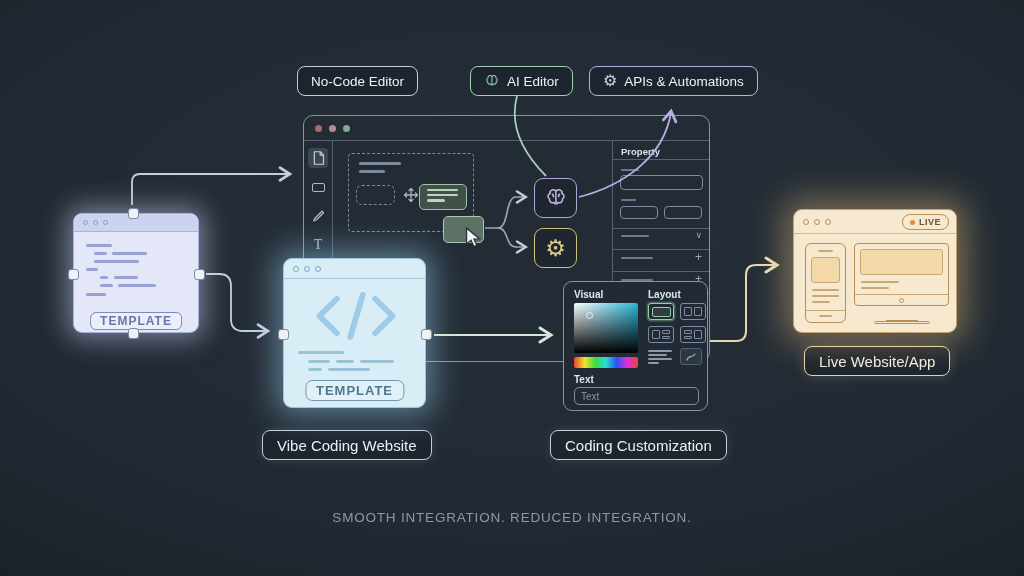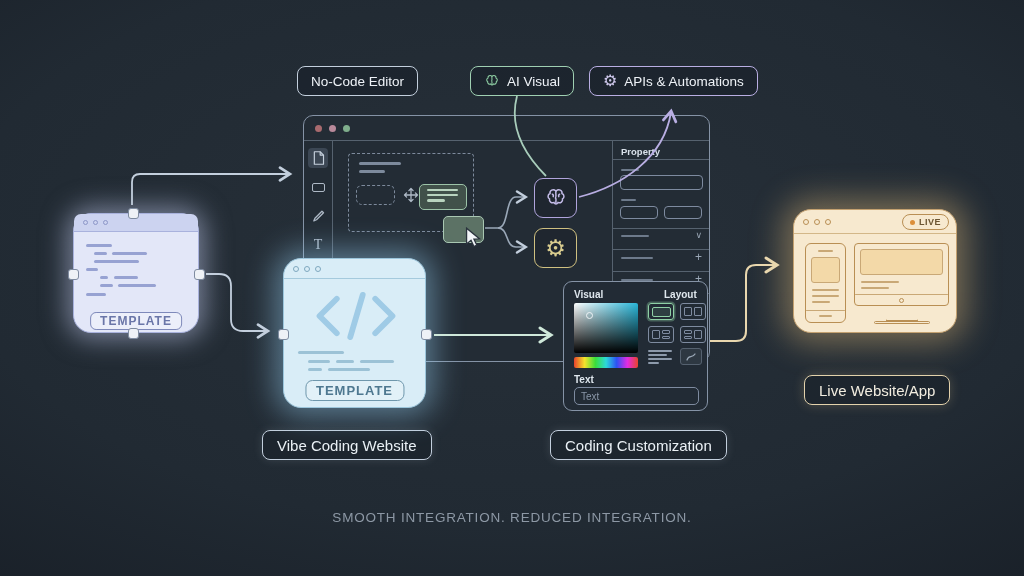--- a/index.html
+++ b/index.html
@@ -52,21 +52,21 @@
   .brain-node { left:201px; top:37px; border:1.6px solid #b0a4dc; }
   .gear-node  { left:201px; top:87px; border:1.6px solid #cfc080; color:#d9cc8f; font-size:23px; }
   .prop { position:relative; width:97px; border-left:1px solid #56626f; font-size:9.5px; }
   .prop .hdr { position:absolute; top:5px; left:8px; color:#d9e1ea; font-weight:bold; }
   .prop .div { position:absolute; left:0; right:0; height:1px; background:#56626f; }
   .prop .bar { position:absolute; height:2px; background:#6d7a8b; border-radius:1px; }
   .prop .box { position:absolute; border:1px solid #7e8ba0; border-radius:4px; }
   .prop .sym { position:absolute; right:7px; color:#9aa7b6; }
 
   
-  .win { position:absolute; border-radius:18px; }
+  .win { position:absolute; border-radius:9px; }
   .handle { position:absolute; width:11px; height:11px; background:#eef1f6;
     border:1.5px solid #7e8ba0; border-radius:3px; z-index:3; }
   .win-dots { display:flex; gap:5px; align-items:center; height:100%; padding-left:9px; }
   .ring { width:6px; height:6px; border-radius:50%; }
 
   .purple-win { left:73px; top:213px; width:126px; height:120px; background:#e3e7f8;
     border:1.5px solid #a9b2dd; box-shadow:0 0 26px 6px rgba(205,214,250,.5); }
   .purple-win .bar-top { height:18px; background:#ccd3f0; border-bottom:1px solid #a9b2dd; border-radius:7px 7px 0 0; }
   .purple-win .ring { border:1.3px solid #8d97c8; width:5px; height:5px; }
   .purple-win .ln { background:#97a2d2; }
@@ -127,21 +127,21 @@
 <div class="chip slate" style="left:297px; top:66px;">
   <span>No-Code Editor</span>
 </div>
 <div class="chip green" style="left:470px; top:66px;">
   <span style="display:flex;">
     <svg width="16" height="16" viewBox="0 0 24 24" fill="none" stroke="#8fcfa4" stroke-width="1.6" stroke-linecap="round">
       <path d="M12 5 C9 2.5 5.5 4.5 6 7.5 C3.5 8.5 3.5 12 5.5 13 C5 15.5 7.5 17.5 10 16.5 C11 18.5 13 18.5 14 16.5 C16.5 17.5 19 15.5 18.5 13 C20.5 12 20.5 8.5 18 7.5 C18.5 4.5 15 2.5 12 5 Z"></path>
       <path d="M12 5 C11.2 8 12.8 9.5 11.5 12 C12.8 13.5 11.4 15 12 17"></path>
     </svg>
   </span>
-  <span>AI Visual</span>
+  <span>AI Editor</span>
 </div>
 <div class="chip purple" style="left:589px; top:66px;">
   <span class="gear-glyph" style="color:#cfc8ec;">⚙</span>
   <span>APIs &amp; Automations</span>
 </div>
 
 <div class="abs editor">
   <div class="titlebar">
     <span class="dot" style="background:#a86a6e;"></span>
     <span class="dot" style="background:#b8899a;"></span>
@@ -270,21 +270,21 @@
   <span class="handle" style="left:-6.5px; top:70px;"></span>
   <span class="handle" style="right:-6.5px; top:70px;"></span>
 </div>
 
 <div class="abs viz">
   <span class="lbl" style="left:10px; top:7px;">Visual</span>
   <div class="picker">
       <span class="picker-ring"></span>
     </div>
   <div class="hue"></div>
-  <span class="lbl" style="left:100px; top:7px;">Layout</span>
+  <span class="lbl" style="left:84px; top:7px;">Layout</span>
   <div class="lay-btn sel" style="left:84px; top:21px;">
       <span class="lay-inner"></span>
     </div>
   <div class="lay-btn" style="left:116px; top:21px;">
     <span class="lay-cell" style="left:3px; top:3px; width:8px; height:9px;"></span>
     <span class="lay-cell" style="left:13px; top:3px; width:8px; height:9px;"></span>
   </div>
   <div class="lay-btn" style="left:84px; top:44px;">
     <span class="lay-cell" style="left:3px; top:3px; width:8px; height:9px;"></span>
     <span class="lay-cell" style="left:13px; top:3px; width:8px; height:4px;"></span>
@@ -342,21 +342,21 @@
        clip-path:polygon(22% 0, 78% 0, 100% 100%, 0 100%); background:transparent;"></div>
   <div class="abs" style="left:80px; top:111px; width:56px; height:3px; background:transparent; border:1.3px solid #b98f54; border-radius:2px;"></div>
 </div>
 
 <div class="caption slate" style="left:262px; top:430px;">
   <span>Vibe Coding Website</span>
 </div>
 <div class="caption slate" style="left:550px; top:430px;">
   <span>Coding Customization</span>
 </div>
-<div class="caption cream" style="left:804px; top:375px;">
+<div class="caption cream" style="left:804px; top:346px;">
   <span>Live Website/App</span>
 </div>
 
 <div class="tagline">SMOOTH INTEGRATION. REDUCED INTEGRATION.</div>
 
 <svg class="overlay" width="1024" height="576" viewBox="0 0 1024 576">
   <defs>
     <marker id="aSlate" markerWidth="9" markerHeight="9" refX="6.5" refY="4.5" orient="auto">
       <path d="M1.5 1 L7 4.5 L1.5 8" fill="none" stroke="#c3cfdd" stroke-width="1.5" stroke-linecap="round"></path>
     </marker>

